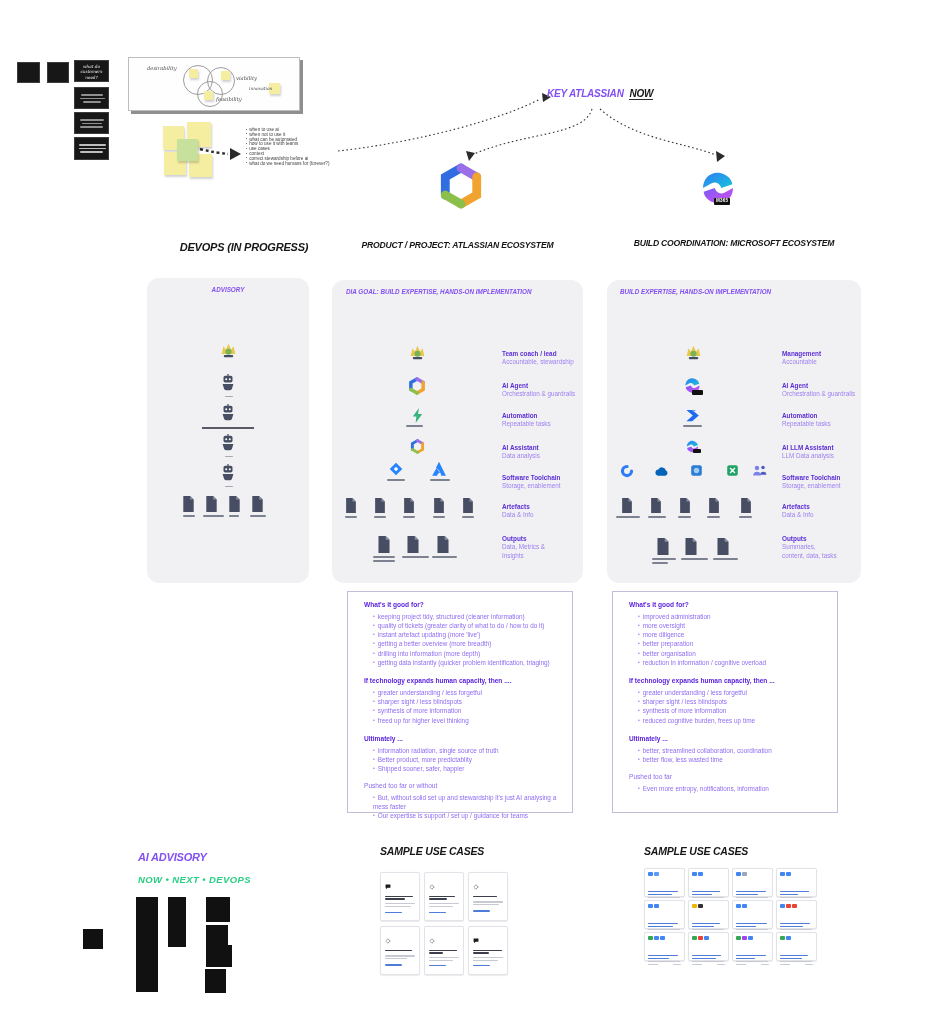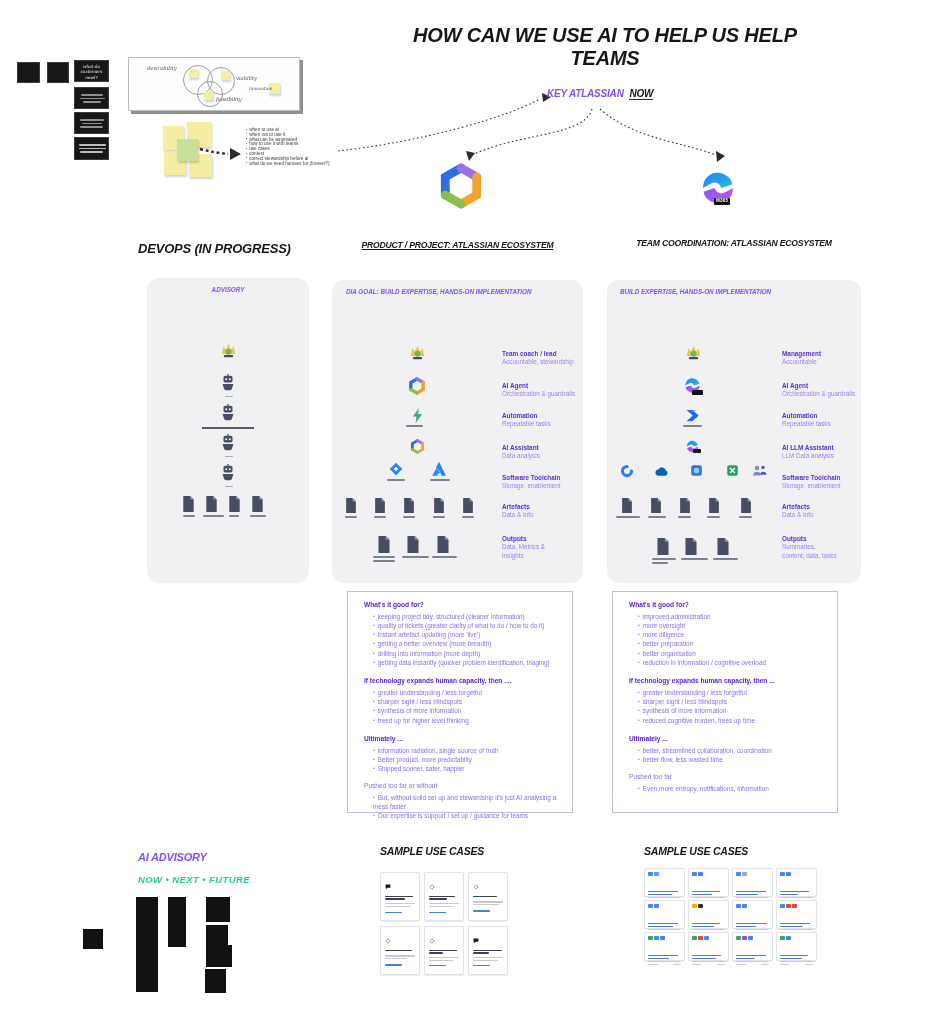--- a/index.html
+++ b/index.html
@@ -155,21 +155,20 @@
     <g fill="#555">
       <polygon points="562,354 562,360 555,357"></polygon>
       <polygon points="842,354 842,360 835,357"></polygon>
     </g>
     <g>
       <line x1="214" y1="83" x2="245" y2="87" stroke="#8fc7e8" stroke-width="1"></line>
       <polygon points="210,80 217,82 212,87" fill="#6db6e3"></polygon>
     </g>
   </svg>
 
-  <div class="A mk" style="left:400;top:24px;left:400px;width:410px;font-size:20px;text-align:center;">HOW CAN WE USE AI TO HELP US HELP TEAMS</div>
 
   <div class="A blacknote" style="left:17px;top:62px;width:21px;height:19px;"></div>
   <div class="A blacknote" style="left:47px;top:62px;width:20px;height:19px;"></div>
 
   <div class="A blacknote" style="left:74px;top:60px;width:35px;height:22px;color:#eee;
        font:400 4.2px/1.25 'DejaVu Serif',serif;font-style:italic;text-align:center;padding-top:3px;box-sizing:border-box;">
     <span>what do customers need?</span>
   </div>
   <div class="A blacknote" style="left:74px;top:87px;width:35px;height:22px;padding:4px 5px;box-sizing:border-box;">
     <div class="sk" style="width:22px"></div>
@@ -225,23 +224,23 @@
   </div>
 
   <svg class="A" style="left:438px;top:163px" width="46" height="46">
       <use href="#sym-rovo"></use>
     </svg>
   <svg class="A" style="left:698px;top:168px" width="40" height="40">
       <use href="#sym-copilot"></use>
     </svg>
   <div class="m365badge" style="left:714px;top:198px;">M365</div>
 
-  <div class="A mk" style="left:138px;top:241px;width:162px;font-size:13px;">DEVOPS (IN PROGRESS)</div>
-  <div class="A mk" style="left:332px;top:240px;width:251px;font-size:8.6px;text-align:center;text-decoration:underline;">PRODUCT / PROJECT: ATLASSIAN ECOSYSTEM</div>
-  <div class="A mk" style="left:607px;top:238px;width:254px;font-size:8.6px;text-align:center;">TEAM COORDINATION: ATLASSIAN ECOSYSTEM</div>
+  <div class="A mk" style="left:163px;top:241px;width:162px;font-size:11px;text-align:center;">DEVOPS (IN PROGRESS)</div>
+  <div class="A mk" style="left:332px;top:240px;width:251px;font-size:8.6px;text-align:center;">PRODUCT / PROJECT: ATLASSIAN ECOSYSTEM</div>
+  <div class="A mk" style="left:607px;top:238px;width:254px;font-size:8.6px;text-align:center;">BUILD COORDINATION: MICROSOFT ECOSYSTEM</div>
 
   <div class="A panel" style="left:147px;top:278px;width:162px;height:305px;"></div>
   <div class="A phead" style="left:147px;top:286px;width:162px;text-align:center;">ADVISORY</div>
   <svg class="A" style="left:220px;top:342px" width="17" height="17">
       <use href="#sym-person"></use>
     </svg>
   <svg class="A" style="left:219px;top:374px" width="18" height="18">
       <use href="#sym-robot"></use>
     </svg>
   <div class="dash" style="left:225px;top:396px;width:8px;"></div>
@@ -507,21 +506,21 @@
       <li>better, streamlined collaboration, coordination</li>
       <li>better flow, less wasted time</li>
     </ul>
     <h4 class="soft">Pushed too far</h4>
     <ul>
       <li>Even more entropy, notifications, information</li>
     </ul>
   </div>
 
   <div class="A mk pmk" style="left:138px;top:851px;font-size:11px;">AI  ADVISORY</div>
-  <div class="A mk gmk" style="left:138px;top:874px;font-size:9.5px;letter-spacing:0.4px;">NOW  •  NEXT  •  FUTURE</div>
+  <div class="A mk gmk" style="left:138px;top:874px;font-size:9.5px;letter-spacing:0.4px;">NOW  •  NEXT  •  DEVOPS</div>
   <div class="A" style="left:83px;top:929px;width:20px;height:20px;background:#111;"></div>
   <div class="A" style="left:136px;top:897px;width:22px;height:95px;background:#111;"></div>
   <div class="A" style="left:168px;top:897px;width:18px;height:50px;background:#111;"></div>
   <div class="A" style="left:206px;top:897px;width:24px;height:25px;background:#111;"></div>
   <div class="A" style="left:206px;top:925px;width:22px;height:42px;background:#111;"></div>
   <div class="A" style="left:220px;top:945px;width:12px;height:22px;background:#111;"></div>
   <div class="A" style="left:205px;top:969px;width:21px;height:24px;background:#111;"></div>
 
   <div class="A mk" style="left:380px;top:845px;font-size:10.5px;">SAMPLE USE CASES</div>
   <div class="card" style="left:380px;top:872px;width:40px;height:49px;">

